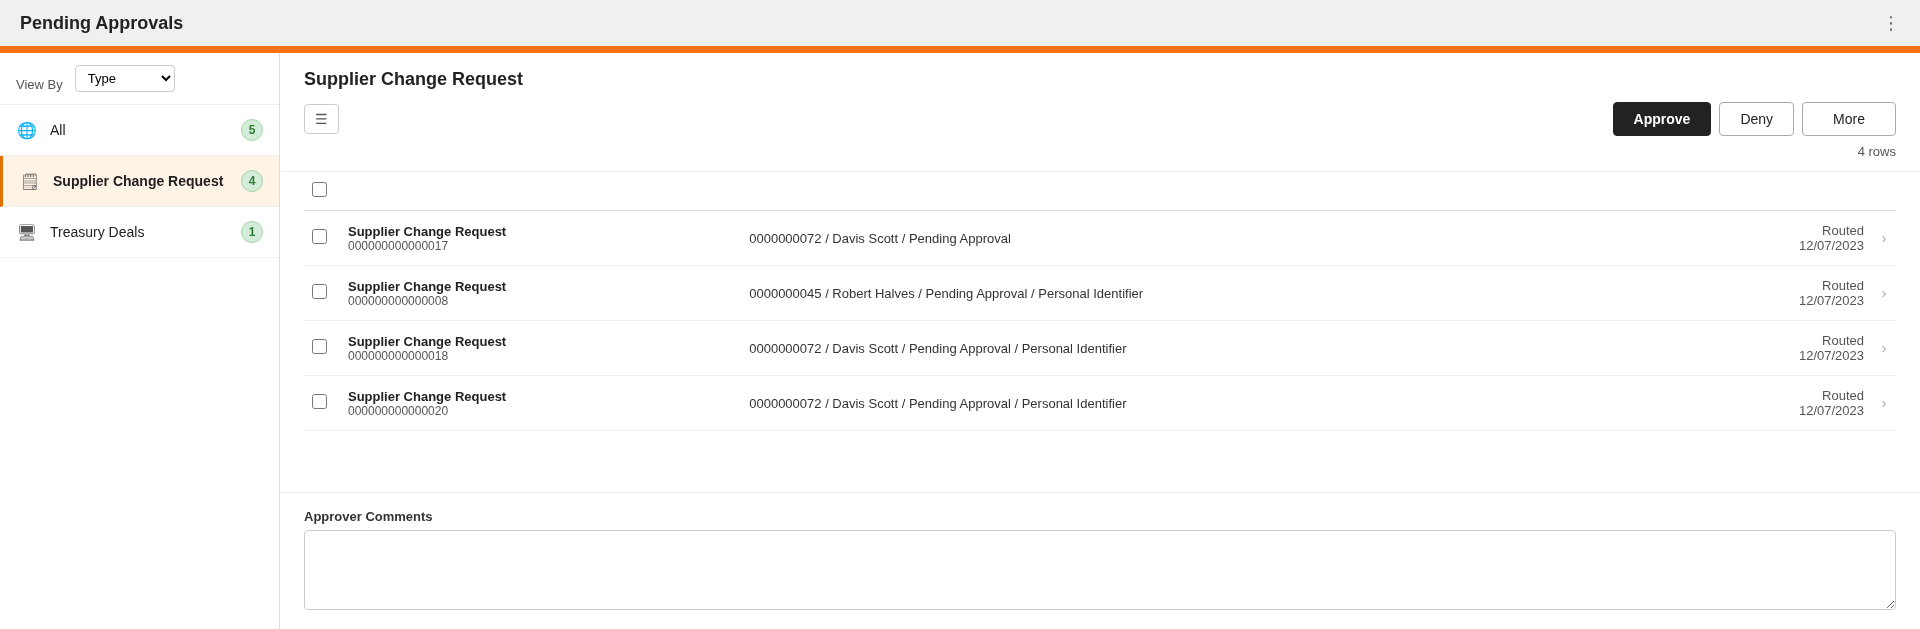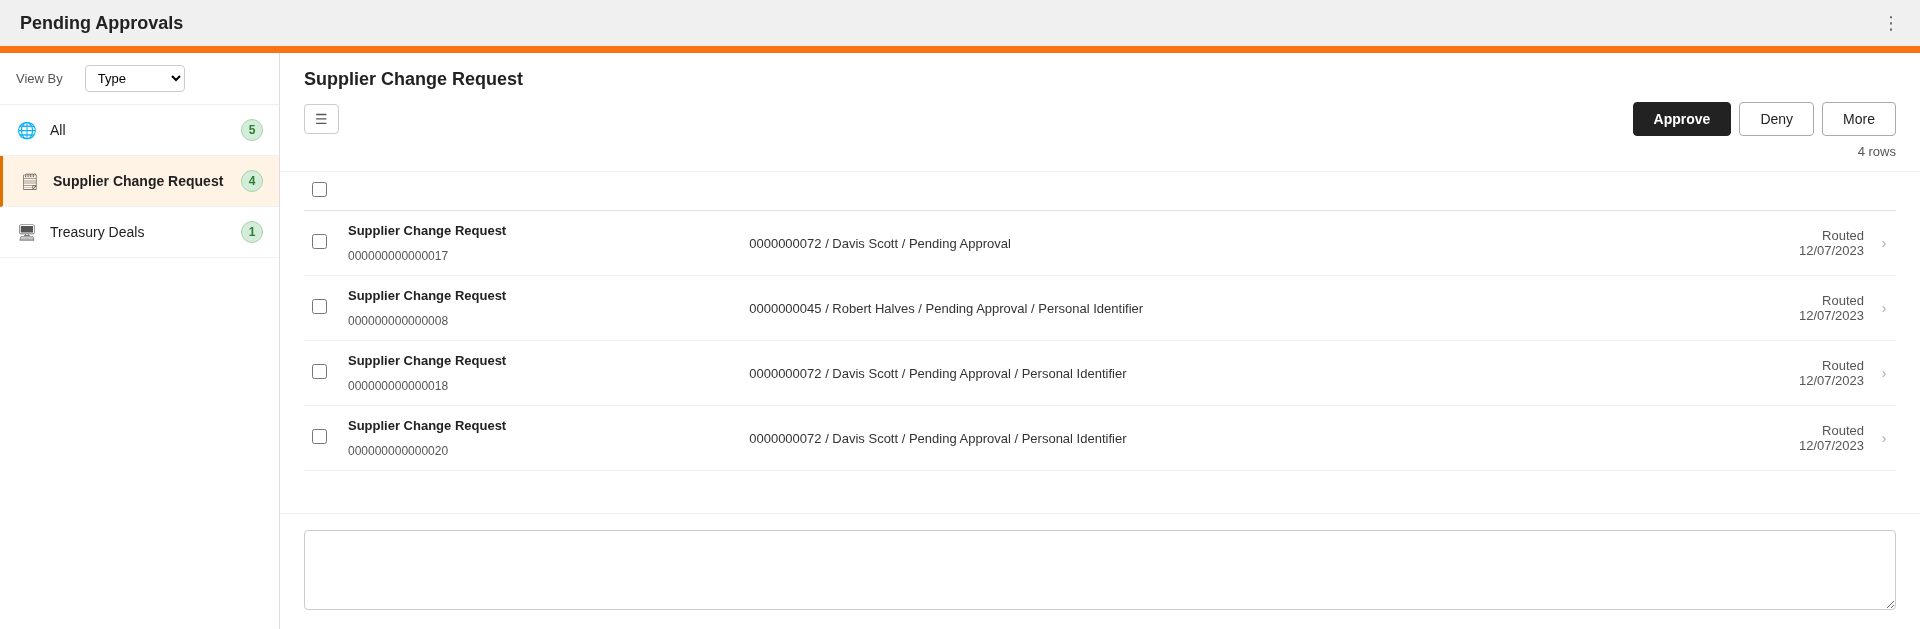--- a/index.html
+++ b/index.html
@@ -51,23 +51,23 @@
       width: 280px;
       background: #fff;
       border-right: 1px solid #ddd;
       display: flex;
       flex-direction: column;
       overflow-y: auto;
     }
 
     .view-by-row {
       display: flex;
-      align-items: center;
+      align-items: flex-end;
       padding: 12px 16px;
-      gap: 22px;
+      gap: 12px;
       border-bottom: 1px solid #eee;
     }
 
     .view-by-label {
       font-size: 13px;
       color: #555;
       white-space: nowrap;
     }
 
     .view-by-select {
@@ -199,21 +199,21 @@
       padding: 8px 20px;
       font-size: 14px;
       cursor: pointer;
     }
 
     .btn-more {
       background: #fff;
       color: #222;
       border: 1px solid #aaa;
       border-radius: 4px;
-      padding: 8px 20px;
+      padding: 8px 30px;
       font-size: 14px;
       cursor: pointer;
     }
 
     .rows-count {
       font-size: 13px;
       color: #555;
       text-align: right;
       padding: 4px 0;
     }
@@ -251,21 +251,21 @@
 
     .record-type {
       font-weight: bold;
       font-size: 13px;
       color: #222;
     }
 
     .record-id {
       font-size: 12px;
       color: #555;
-      margin-top: 11px;
+      margin-top: 0;
     }
 
     .record-info {
       font-size: 13px;
       color: #333;
     }
 
     .record-status {
       text-align: right;
       font-size: 13px;
@@ -460,18 +460,19 @@
         <div class="status-label">Routed</div>
         <div class="status-date">12/07/2023</div>
       </td>
       <td class="chevron-cell">›</td>
     </tr>
             </tbody>
         </table>
       </div>
 
       <div class="approver-section">
+        <div class="approver-label">Approver Comments</div>
         <textarea class="approver-textarea" style=""></textarea>
       </div>
 
     </div>
   </div>
 </div>
 
 </body></html>

